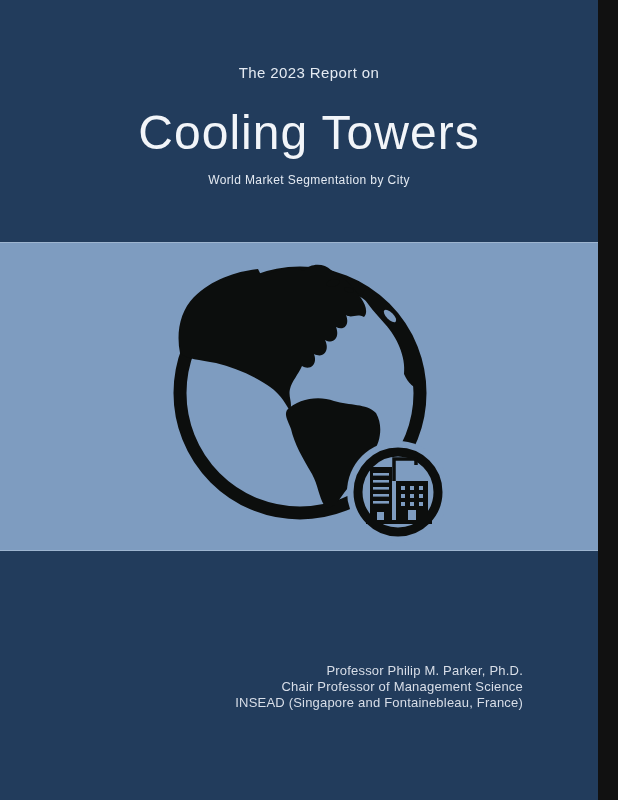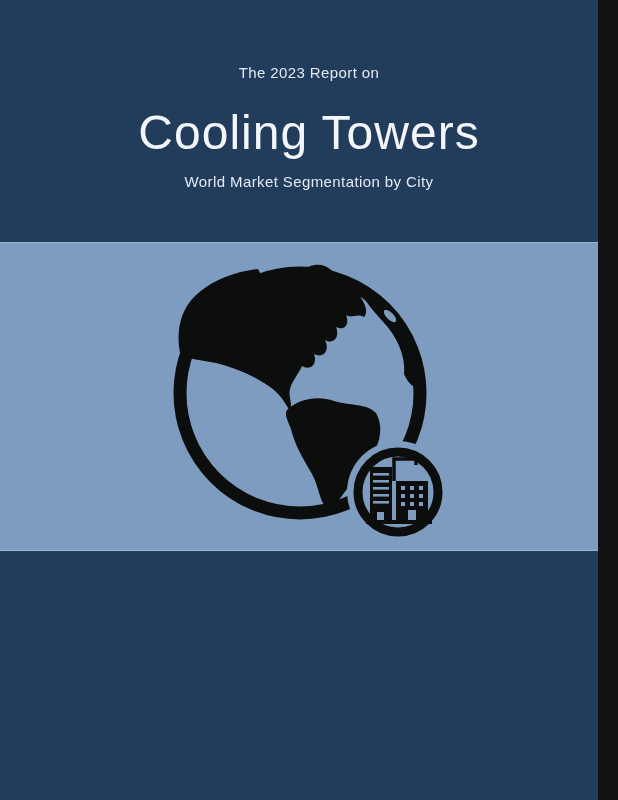--- a/index.html
+++ b/index.html
@@ -22,21 +22,21 @@
     font-weight:400;
   }
   .main-title{
     position:absolute;left:0;width:100%;top:99px;
     font-size:48px;line-height:52px;font-weight:400;letter-spacing:1px;
     color:var(--text-bright);
     margin-top:8px;
   }
   .subtitle{
     position:absolute;left:0;width:100%;top:173px;
-    font-size:15px;letter-spacing:0.4px;color:var(--text-soft);
+    font-size:12px;letter-spacing:0.4px;color:var(--text-soft);
   }
   .band{
     position:absolute;left:0;top:242px;width:618px;height:309px;
     background:var(--band);
     border-top:1px solid rgba(255,255,255,0.25);
     border-bottom:1px solid rgba(255,255,255,0.25);
   }
   .globe-wrap{
     position:absolute;left:140px;top:-10px;width:320px;height:330px;
   }
@@ -129,14 +129,19 @@
           <rect x="261" y="269" width="4" height="4" fill="var(--band)"></rect>
           <rect x="270" y="269" width="4" height="4" fill="var(--band)"></rect>
           <rect x="279" y="269" width="4" height="4" fill="var(--band)"></rect>
           <rect x="268" y="277" width="8" height="10" fill="var(--band)"></rect>
           <rect x="226" y="287" width="66" height="4" fill="var(--ink)"></rect>
         </g>
       </svg>
     </div>
   </div>
 
+  <div class="author-block">
+    <div>Professor Philip M. Parker, Ph.D.</div>
+    <div>Chair Professor of Management Science</div>
+    <div>INSEAD (Singapore and Fontainebleau, France)</div>
+  </div>
 
 </div>
 
 </body></html>

